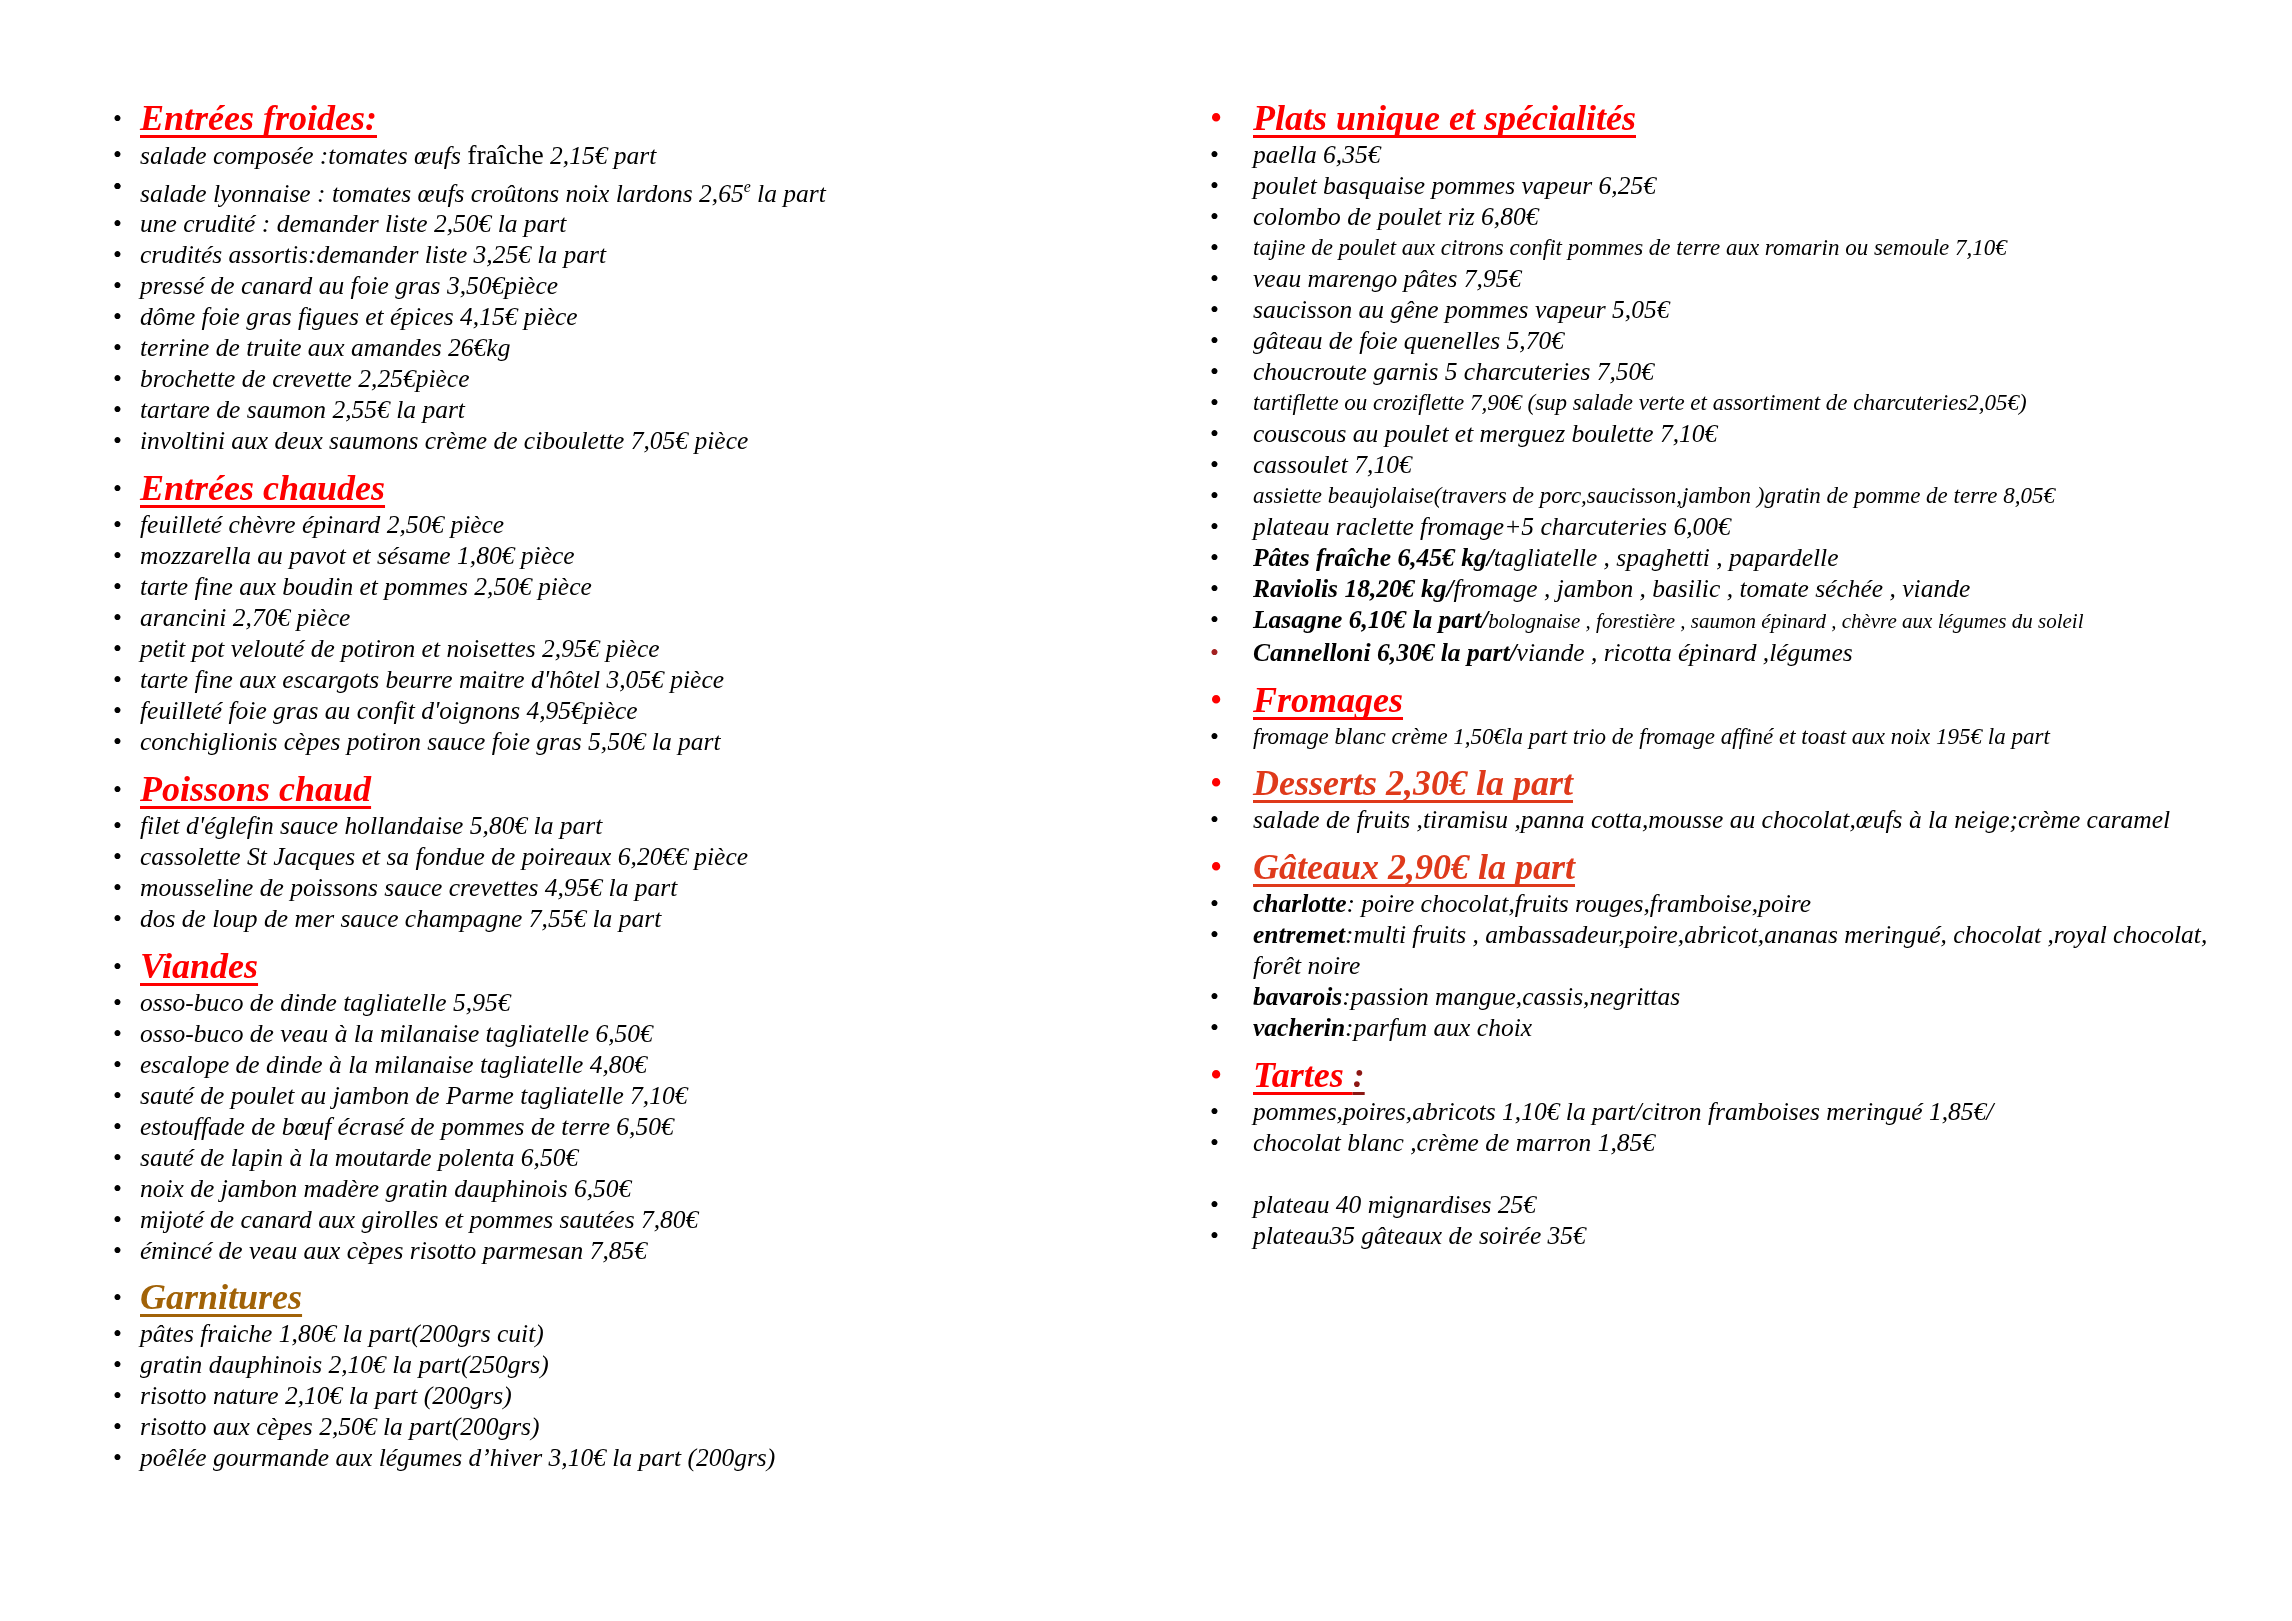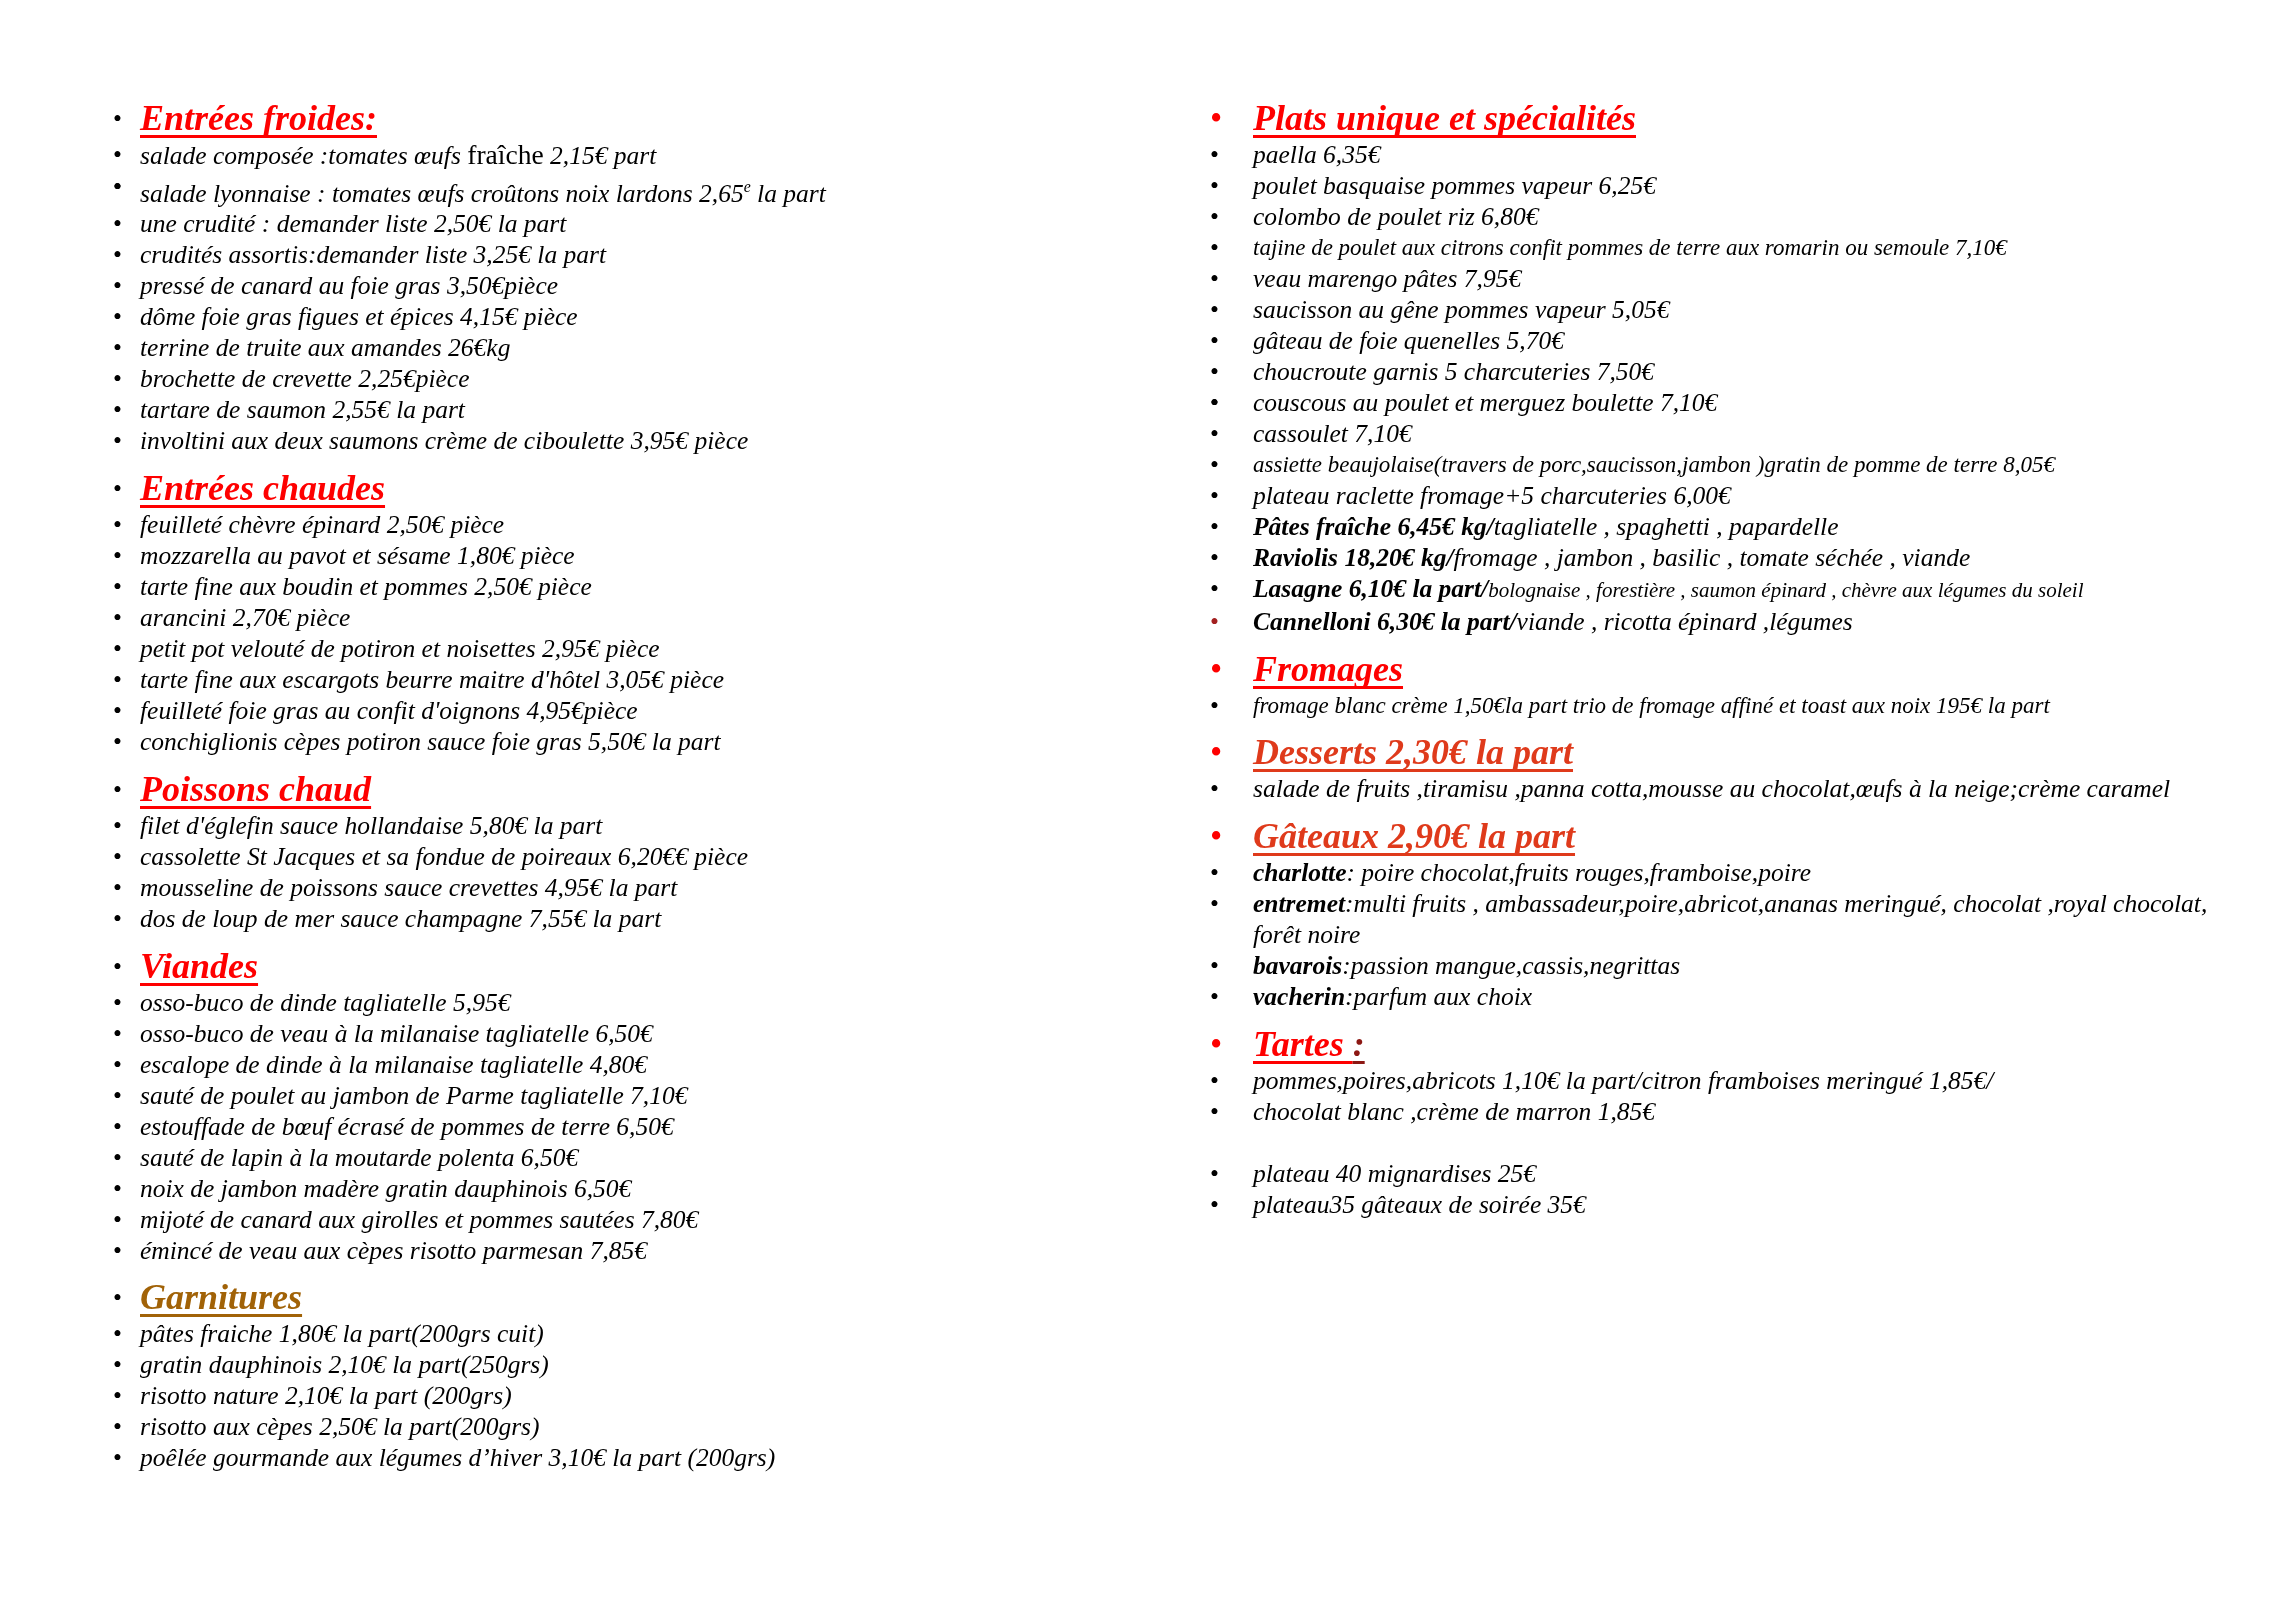--- a/index.html
+++ b/index.html
@@ -62,21 +62,21 @@
         <li class="item-li"><span class="bullet" style="color: rgb(0, 0, 0);">•</span><span class="item-text">salade composée :tomates œufs </span><span class="item-text pt-upright">fraîche</span><span class="item-text"> 2,15€ part</span></li>
         <li class="item-li"><span class="bullet" style="color: rgb(0, 0, 0);">•</span></li>
         <li class="item-li"><span class="bullet" style="color: rgb(0, 0, 0);">•</span><span class="item-text">salade lyonnaise : tomates œufs croûtons noix lardons 2,65</span><span class="item-text pt-sup">e</span><span class="item-text"> la part</span></li>
         <li class="item-li"><span class="bullet" style="color: rgb(0, 0, 0);">•</span><span class="item-text">une crudité : demander liste 2,50€ la part</span></li>
         <li class="item-li"><span class="bullet" style="color: rgb(0, 0, 0);">•</span><span class="item-text">crudités assortis:demander liste 3,25€ la part</span></li>
         <li class="item-li"><span class="bullet" style="color: rgb(0, 0, 0);">•</span><span class="item-text">pressé de canard au foie gras 3,50€pièce</span></li>
         <li class="item-li"><span class="bullet" style="color: rgb(0, 0, 0);">•</span><span class="item-text">dôme foie gras figues et épices 4,15€ pièce</span></li>
         <li class="item-li"><span class="bullet" style="color: rgb(0, 0, 0);">•</span><span class="item-text">terrine de truite aux amandes 26€kg</span></li>
         <li class="item-li"><span class="bullet" style="color: rgb(0, 0, 0);">•</span><span class="item-text">brochette de crevette 2,25€pièce</span></li>
         <li class="item-li"><span class="bullet" style="color: rgb(0, 0, 0);">•</span><span class="item-text">tartare de saumon 2,55€ la part</span></li>
-        <li class="item-li"><span class="bullet" style="color: rgb(0, 0, 0);">•</span><span class="item-text">involtini aux deux saumons crème de ciboulette 3,95€ pièce</span></li>
+        <li class="item-li"><span class="bullet" style="color: rgb(0, 0, 0);">•</span><span class="item-text">involtini aux deux saumons crème de ciboulette 7,05€ pièce</span></li>
       </ul>
       <ul class="menu-section">
         <li class="header-li"><span class="bullet" style="color: rgb(0, 0, 0);">•</span><span class="title" style="color: rgb(254, 0, 0); font-style: italic;">Entrées chaudes</span></li>
         <li class="item-li"><span class="bullet" style="color: rgb(0, 0, 0);">•</span><span class="item-text">feuilleté chèvre épinard 2,50€ pièce</span></li>
         <li class="item-li"><span class="bullet" style="color: rgb(0, 0, 0);">•</span><span class="item-text">mozzarella au pavot et sésame 1,80€ pièce</span></li>
         <li class="item-li"><span class="bullet" style="color: rgb(0, 0, 0);">•</span><span class="item-text">tarte fine aux boudin et pommes 2,50€ pièce</span></li>
         <li class="item-li"><span class="bullet" style="color: rgb(0, 0, 0);">•</span><span class="item-text">arancini 2,70€ pièce</span></li>
         <li class="item-li"><span class="bullet" style="color: rgb(0, 0, 0);">•</span><span class="item-text">petit pot velouté de potiron et noisettes 2,95€ pièce</span></li>
         <li class="item-li"><span class="bullet" style="color: rgb(0, 0, 0);">•</span><span class="item-text">tarte fine aux escargots beurre maitre d'hôtel 3,05€ pièce</span></li>
         <li class="item-li"><span class="bullet" style="color: rgb(0, 0, 0);">•</span><span class="item-text">feuilleté foie gras au confit d'oignons 4,95€pièce</span></li>
@@ -114,21 +114,21 @@
       <ul class="menu-section">
         <li class="header-li"><span class="bullet" style="color: rgb(254, 0, 0);">•</span><span class="title" style="color: rgb(254, 0, 0);">Plats unique et spécialités</span></li>
         <li class="item-li"><span class="bullet" style="color: rgb(0, 0, 0);">•</span><span class="item-text">paella 6,35€</span></li>
         <li class="item-li"><span class="bullet" style="color: rgb(0, 0, 0);">•</span><span class="item-text">poulet basquaise pommes vapeur 6,25€</span></li>
         <li class="item-li"><span class="bullet" style="color: rgb(0, 0, 0);">•</span><span class="item-text">colombo de poulet riz 6,80€</span></li>
         <li class="item-li sz-small"><span class="bullet" style="color: rgb(0, 0, 0);">•</span><span class="item-text">tajine de poulet aux citrons confit pommes de terre aux romarin ou semoule 7,10€</span></li>
         <li class="item-li"><span class="bullet" style="color: rgb(0, 0, 0);">•</span><span class="item-text">veau marengo pâtes 7,95€</span></li>
         <li class="item-li"><span class="bullet" style="color: rgb(0, 0, 0);">•</span><span class="item-text">saucisson au gêne pommes vapeur 5,05€</span></li>
         <li class="item-li"><span class="bullet" style="color: rgb(0, 0, 0);">•</span><span class="item-text">gâteau de foie quenelles 5,70€</span></li>
         <li class="item-li"><span class="bullet" style="color: rgb(0, 0, 0);">•</span><span class="item-text">choucroute garnis 5 charcuteries 7,50€</span></li>
-        <li class="item-li sz-small"><span class="bullet" style="color: rgb(0, 0, 0);">•</span></li>
+        <li class="item-li sz-small"><span class="bullet" style="color: rgb(0, 0, 0);">•</span><span class="item-text">tartiflette ou croziflette 7,90€  (sup salade verte et assortiment de charcuteries2,05€)</span></li>
         <li class="item-li"><span class="bullet" style="color: rgb(0, 0, 0);">•</span><span class="item-text">couscous au poulet et merguez boulette 7,10€</span></li>
         <li class="item-li"><span class="bullet" style="color: rgb(0, 0, 0);">•</span><span class="item-text">cassoulet 7,10€</span></li>
         <li class="item-li sz-small"><span class="bullet" style="color: rgb(0, 0, 0);">•</span><span class="item-text">assiette beaujolaise(travers de porc,saucisson,jambon )gratin de pomme de terre 8,05€</span></li>
         <li class="item-li"><span class="bullet" style="color: rgb(0, 0, 0);">•</span><span class="item-text">plateau raclette fromage+5 charcuteries 6,00€</span></li>
         <li class="item-li"><span class="bullet" style="color: rgb(0, 0, 0);">•</span><span class="item-text pt-b">Pâtes fraîche 6,45€ kg/</span><span class="item-text">tagliatelle , spaghetti , papardelle</span></li>
         <li class="item-li"><span class="bullet" style="color: rgb(0, 0, 0);">•</span><span class="item-text pt-b">Raviolis 18,20€ kg/</span><span class="item-text">fromage , jambon , basilic , tomate séchée , viande</span></li>
         <li class="item-li"><span class="bullet" style="color: rgb(0, 0, 0);">•</span><span class="item-text pt-b">Lasagne 6,10€ la part/</span><span class="item-text pt-xsmall">bolognaise , forestière , saumon épinard , chèvre aux légumes du soleil</span></li>
         <li class="item-li"><span class="bullet" style="color: rgb(163, 32, 32);">•</span><span class="item-text pt-b">Cannelloni 6,30€ la part/</span><span class="item-text">viande , ricotta épinard ,légumes</span></li>
       </ul>
       <ul class="menu-section">

